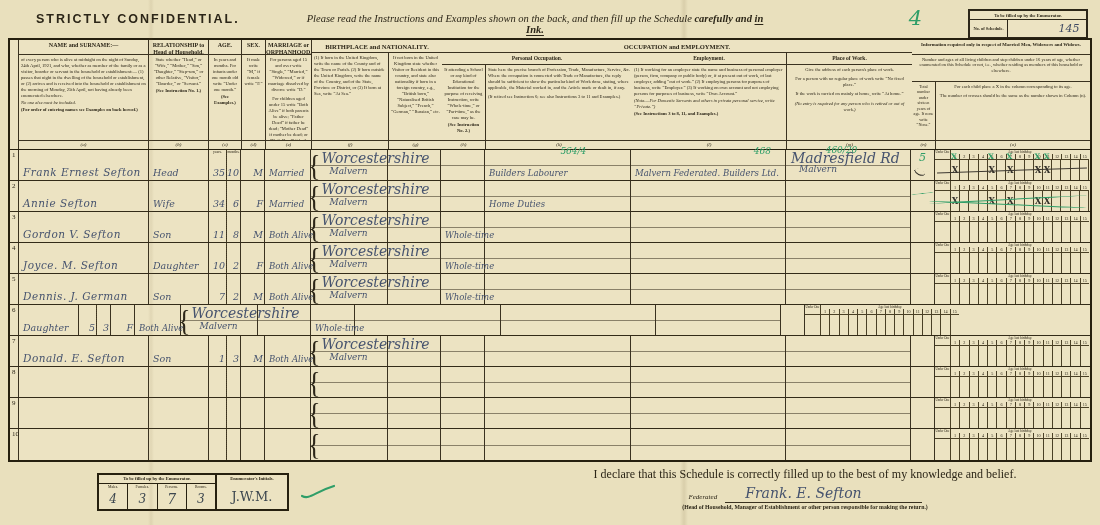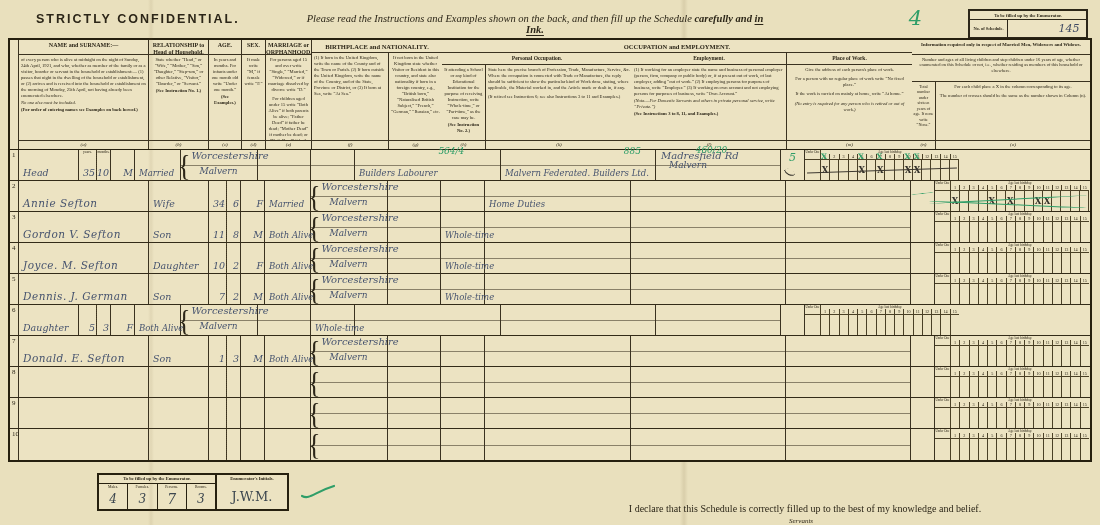--- a/index.html
+++ b/index.html
@@ -57,25 +57,25 @@
   .hw{font-family:"DejaVu Serif",serif;font-style:italic;color:#46536e;font-size:9.5px;white-space:nowrap;}
   .nmtxt{font-size:10.5px;letter-spacing:.5px;}
   .sm{font-size:8.5px;}
   .cage{justify-content:flex-end;padding-left:0;}
   .amdot{border-left:1px dotted #4a4026;margin-left:-1px;}
   .agelab{position:absolute;top:0;left:0;right:0;text-align:center;font-family:"Liberation Serif",serif;font-style:normal;font-size:3.8px;color:#2c2618;}
   .mid::after{content:"";position:absolute;left:0;right:0;top:50%;height:1px;background:rgba(58,50,32,.55);}
   .cbp{display:flex;align-items:stretch;padding:0;}
   .brace{font-size:26px;font-weight:100;line-height:31px;color:#2c2618;transform:scaleY(1.15);margin-left:-3px;z-index:2;}
   .bplines{flex:1;display:flex;flex-direction:column;justify-content:space-between;padding:1px 0 0 1px;z-index:1;}
-  .bp1{font-size:10px;line-height:1;}
+  .bp1{font-size:14px;line-height:1;}
   .bp2{font-size:9px;line-height:1;padding-left:8px;margin-bottom:4px;}
   .cbp2{padding:0 0 0 4px;display:flex;align-items:flex-start;}
   .gcode{position:absolute;font-family:"DejaVu Serif",serif;font-style:italic;color:#2f9e68;font-size:9px;z-index:3;}
-  .oc-code{top:-4px;left:52%;margin-left:8px;}
+  .oc-code{top:-4px;left:52%;}
   .em-code{top:-4px;right:14px;}
   .pw-code{top:-5px;left:32%;}
   .ctot{display:flex;align-items:flex-start;justify-content:center;}
   .gtot{font-family:"DejaVu Serif",serif;font-style:italic;color:#2f9e68;font-size:11px;margin-top:1px;}
   .curl{position:absolute;left:4px;bottom:3px;width:9px;height:9px;border-left:1.5px solid #3a3730;border-bottom:1.5px solid #3a3730;border-radius:0 0 0 9px;transform:rotate(-20deg);}
   .gscrawl{position:absolute;left:0;top:40%;width:100%;border-top:1.5px solid #2f9e68;transform:rotate(-6deg);border-radius:50%;}
 
   
   .agegrid{height:100%;display:flex;flex-direction:column;}
   .ag-head{height:10px;display:flex;border-bottom:1px solid #4a4026;}
@@ -101,21 +101,21 @@
   .eb-title{height:9px;border-bottom:1px solid #26200f;font-size:4.6px;font-weight:bold;text-align:center;padding-top:1px;}
   .eb-cols{flex:1;display:flex;}
   .eb-col{flex:1;border-right:1px solid #26200f;display:flex;flex-direction:column;}
   .eb-col:last-child{border-right:none;}
   .eb-lab{font-size:3.8px;text-align:center;padding-top:1px;}
   .eb-val{flex:1;display:flex;align-items:center;justify-content:center;font-family:"DejaVu Serif",serif;font-style:italic;font-size:12px;color:#3d474f;}
   .eb-right{flex:1;display:flex;flex-direction:column;}
   .eb-init{flex:1;display:flex;align-items:center;justify-content:center;font-family:"DejaVu Serif",serif;font-size:13px;color:#3d474f;}
   .checkmark{position:absolute;left:300px;top:483px;}
   .decl{position:absolute;left:560px;top:467px;width:490px;text-align:center;}
-  .decl-text{font-size:10px;margin-top:36px;}
+  .decl-text{font-size:12px;}
   .sigrow{margin-top:3px;display:flex;align-items:flex-end;justify-content:center;}
   .sig-label{font-style:italic;font-size:7px;margin-right:8px;padding-bottom:2px;}
   .sig{font-family:"DejaVu Serif",serif;font-style:italic;font-size:14px;color:#46536e;border-bottom:1px solid #3a3220;padding:0 60px 1px 20px;white-space:nowrap;}
   .decl-sub{font-size:5.8px;font-weight:bold;margin-top:1px;}
 </style>
 </head>
 <body>
 
 <div class="page">
 
@@ -221,20 +221,23 @@
             <div class="hi"><span>For each child place a X in the column corresponding to its age.</span><span class="gap"></span><span>The number of crosses should be the same as the number shown in Column (n).</span></div>
             <div class="hl">(o)</div>
           </div>
         </div>
       </div>
     </div>
 
     <div class="rows" id="rows">
         <div class="frow">
           <div class="fc w-num cnum">1</div>
+          <div class="fc w-name cbase">
+            <span class="hw nmtxt">Frank Ernest Sefton</span>
+          </div>
           <div class="fc w-rel cbase">
             <span class="hw">Head</span>
           </div>
           <div class="fc w-agey cbase cage">
             <span class="agelab">years.</span>
             <span class="hw">35</span>
           </div>
           <div class="fc w-agem cbase cage amdot">
             <span class="agelab">months.</span>
             <span class="hw">10</span>
@@ -253,21 +256,21 @@
             </div>
           </div>
           <div class="fc w-nat mid"></div>
           <div class="fc w-sch mid cbase"></div>
           <div class="fc w-occ mid cbase">
             <span class="hw sm">Builders Labourer</span>
             <span class="gcode oc-code">564/4</span>
           </div>
           <div class="fc w-emp mid cbase">
             <span class="hw sm">Malvern Federated. Builders Ltd.</span>
-            <span class="gcode em-code">885</span>
+            <span class="gcode em-code">468</span>
           </div>
           <div class="fc w-pow mid cbp2">
             <div class="bplines">
               <span class="hw bp1">Madresfield Rd</span>
               <span class="hw bp2">Malvern</span>
             </div>
             <span class="gcode pw-code">460/20</span>
           </div>
           <div class="fc w-tot ctot">
             <span class="gtot">5</span>
@@ -1058,18 +1061,19 @@
   </div>
   <div class="checkmark">
     <svg width="36" height="18" viewBox="0 0 36 18">
         <path d="M2 13 C 10 17, 14 9, 34 3" stroke="#2f9e68" fill="none" stroke-width="2.2" stroke-linecap="round"></path>
       </svg>
   </div>
 
   <div class="decl">
     <div class="decl-text">I declare that this Schedule is correctly filled up to the best of my knowledge and belief.</div>
     <div class="sigrow">
-      <span class="sig-label">Servants</span>
+      <span class="sig-label">Federated</span>
+      <span class="sig">Frank. E. Sefton</span>
     </div>
     <div class="decl-sub">(Head of Household, Manager of Establishment or other person responsible for making the return.)</div>
   </div>
 
 </div>
 
 </body></html>

